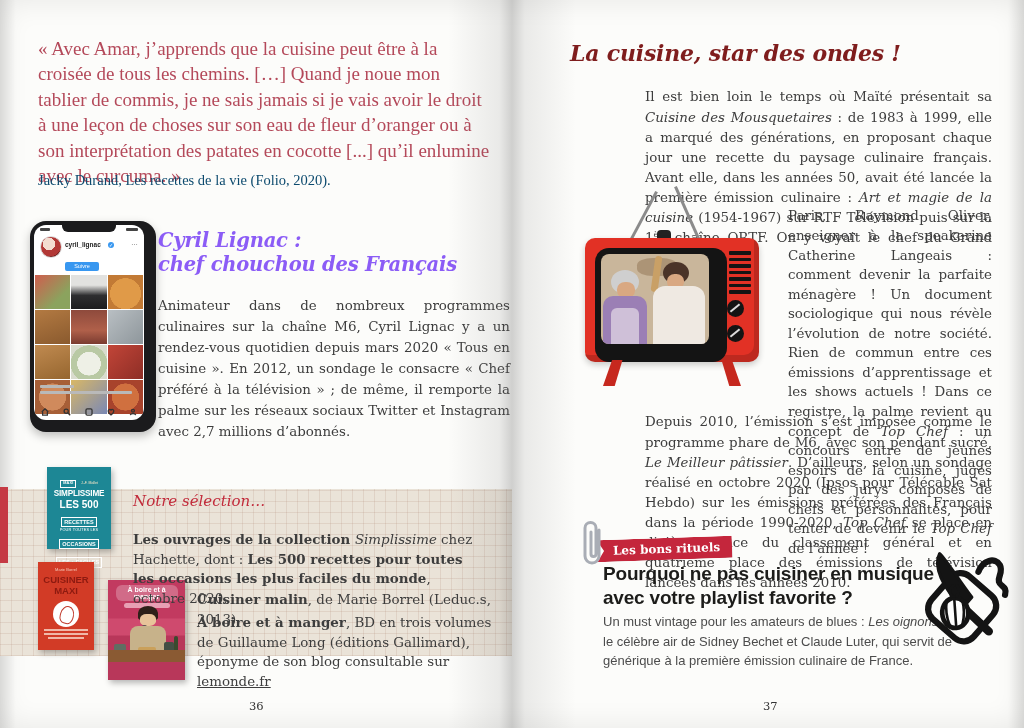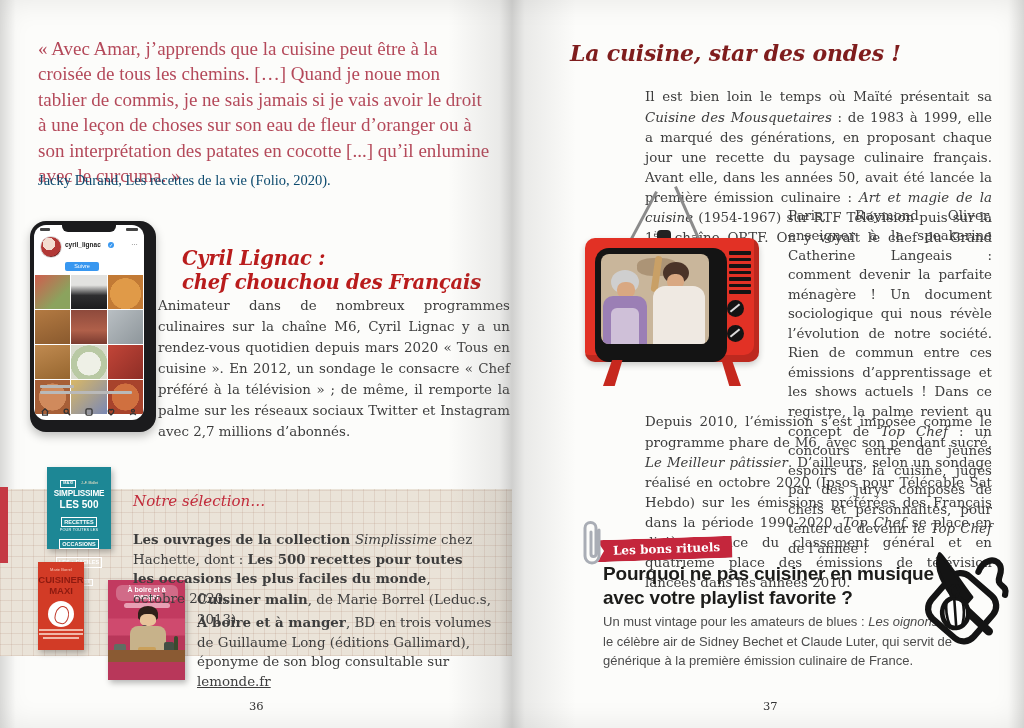--- a/index.html
+++ b/index.html
@@ -46,22 +46,22 @@
   .ig-grid div:nth-child(8){background:radial-gradient(circle at 50% 55%,#eef0e6 0 45%,#b9c9a4 46% 70%,#d9dbce 71%);}
   .ig-grid div:nth-child(9){background:linear-gradient(135deg,#c24538,#8e2e26);}
   .ig-grid div:nth-child(10){background:radial-gradient(circle at 50% 50%,#d08a5c 0 55%,#a75f37 56%);}
   .ig-grid div:nth-child(11){background:linear-gradient(135deg,#d9b866,#7a88b5);}
   .ig-grid div:nth-child(12){background:radial-gradient(circle at 50% 50%,#d0703f 0 55%,#a8432c 56%);}
   .ig-caption{position:absolute;left:6px;top:160px;width:98px;}
   .ig-caption i{display:block;background:#b9b9b9;height:3px;border-radius:1px;margin-bottom:3px;}
   .ig-nav{position:absolute;left:0;bottom:2px;width:100%;height:12px;display:flex;justify-content:space-around;align-items:center;}
   .ig-nav svg{width:8px;height:8px;stroke:#333;fill:none;stroke-width:1.6;}
 
-  .profile-title{position:absolute;left:158px;top:247px;width:360px;font-size:19.5px;font-weight:bold;
-                 font-style:italic;color:#b91c1c;line-height:1.22;letter-spacing:-.2px;margin-left:24px;}
+  .profile-title{position:absolute;left:158px;top:229px;width:360px;font-size:19.5px;font-weight:bold;
+                 font-style:italic;color:#8b5cf6;line-height:1.22;letter-spacing:-.2px;}
   .profile-body{position:absolute;left:158px;top:295px;width:352px;font-size:13.4px;line-height:1.57;
                 color:#3d3d3d;text-align:justify;}
 
   
   .grid-paper{position:absolute;left:0;top:489px;width:512px;height:167px;background:#eae3d8;
     background-image:repeating-linear-gradient(0deg,rgba(165,120,100,.16) 0 1px,transparent 1px 11px),
                      repeating-linear-gradient(90deg,rgba(165,120,100,.16) 0 1px,transparent 1px 11px);}
   .red-strip{position:absolute;left:0;top:487px;width:8px;height:76px;background:#c53a44;}
   .selection-label{position:absolute;left:133px;top:492px;font-size:15px;font-weight:normal;font-style:italic;color:#c22b3b;}
   .sel-item{position:absolute;font-size:13.4px;line-height:1.45;color:#3d3d3d;}
@@ -73,21 +73,21 @@
 
   
   .book{position:absolute;box-shadow:2px 3px 6px rgba(0,0,0,.28);}
   .book-teal{left:47px;top:467px;width:64px;height:79px;background:#1d8795;color:#fff;
              font-family:"Liberation Sans",sans-serif;text-align:center;padding-top:3px;}
   .book-teal .bt-author{font-size:3.5px;color:#fce9c8;}
   .book-teal .bt-big{font-size:8.2px;font-weight:bold;letter-spacing:-.2px;line-height:1.25;}
   .book-teal .bt-500{font-size:10px;font-weight:bold;line-height:1.1;}
   .book-teal .bt-box{display:inline-block;border:1px solid #fff;font-size:5.5px;font-weight:bold;padding:0 2px;margin:1px 0;line-height:1.5;}
   .book-teal .bt-tiny{font-size:3.8px;letter-spacing:.2px;}
-  .book-red{left:38px;top:562px;width:46px;height:88px;background:#d23b26;text-align:center;
+  .book-red{left:38px;top:562px;width:56px;height:88px;background:#d23b26;text-align:center;
             font-family:"Liberation Sans",sans-serif;}
   .book-red .br-author{font-size:4px;color:#f6cdbf;margin-top:5px;}
   .book-red .br-title{font-size:9.5px;font-weight:bold;color:#8d1a10;line-height:1.15;margin-top:3px;}
   .book-red .br-circle{width:26px;height:26px;border-radius:50%;background:#fff;margin:4px auto 2px;position:relative;}
   .book-red .br-circle i{position:absolute;left:7px;top:5px;width:12px;height:16px;border:1.5px solid #c0392b;border-radius:50% 50% 40% 40%;transform:rotate(15deg);}
   .book-red .br-lines i{display:block;width:44px;height:2px;background:#f0b8a8;margin:2px auto;}
   .book-bd{left:108px;top:580px;width:77px;height:100px;background:linear-gradient(180deg,#c23a60 0 38%,#cf4a6e 39% 55%,#b8375a 56%);overflow:hidden;}
   .bd-title{margin:5px auto 0;width:62px;background:rgba(255,255,255,.25);border-radius:6px;color:#fff;
             font-size:7px;font-weight:bold;text-align:center;font-family:"Liberation Sans",sans-serif;padding:1px 0;}
   .bd-sub{margin:2px auto 0;width:46px;height:5px;background:#e8a0b4;border-radius:3px;}

